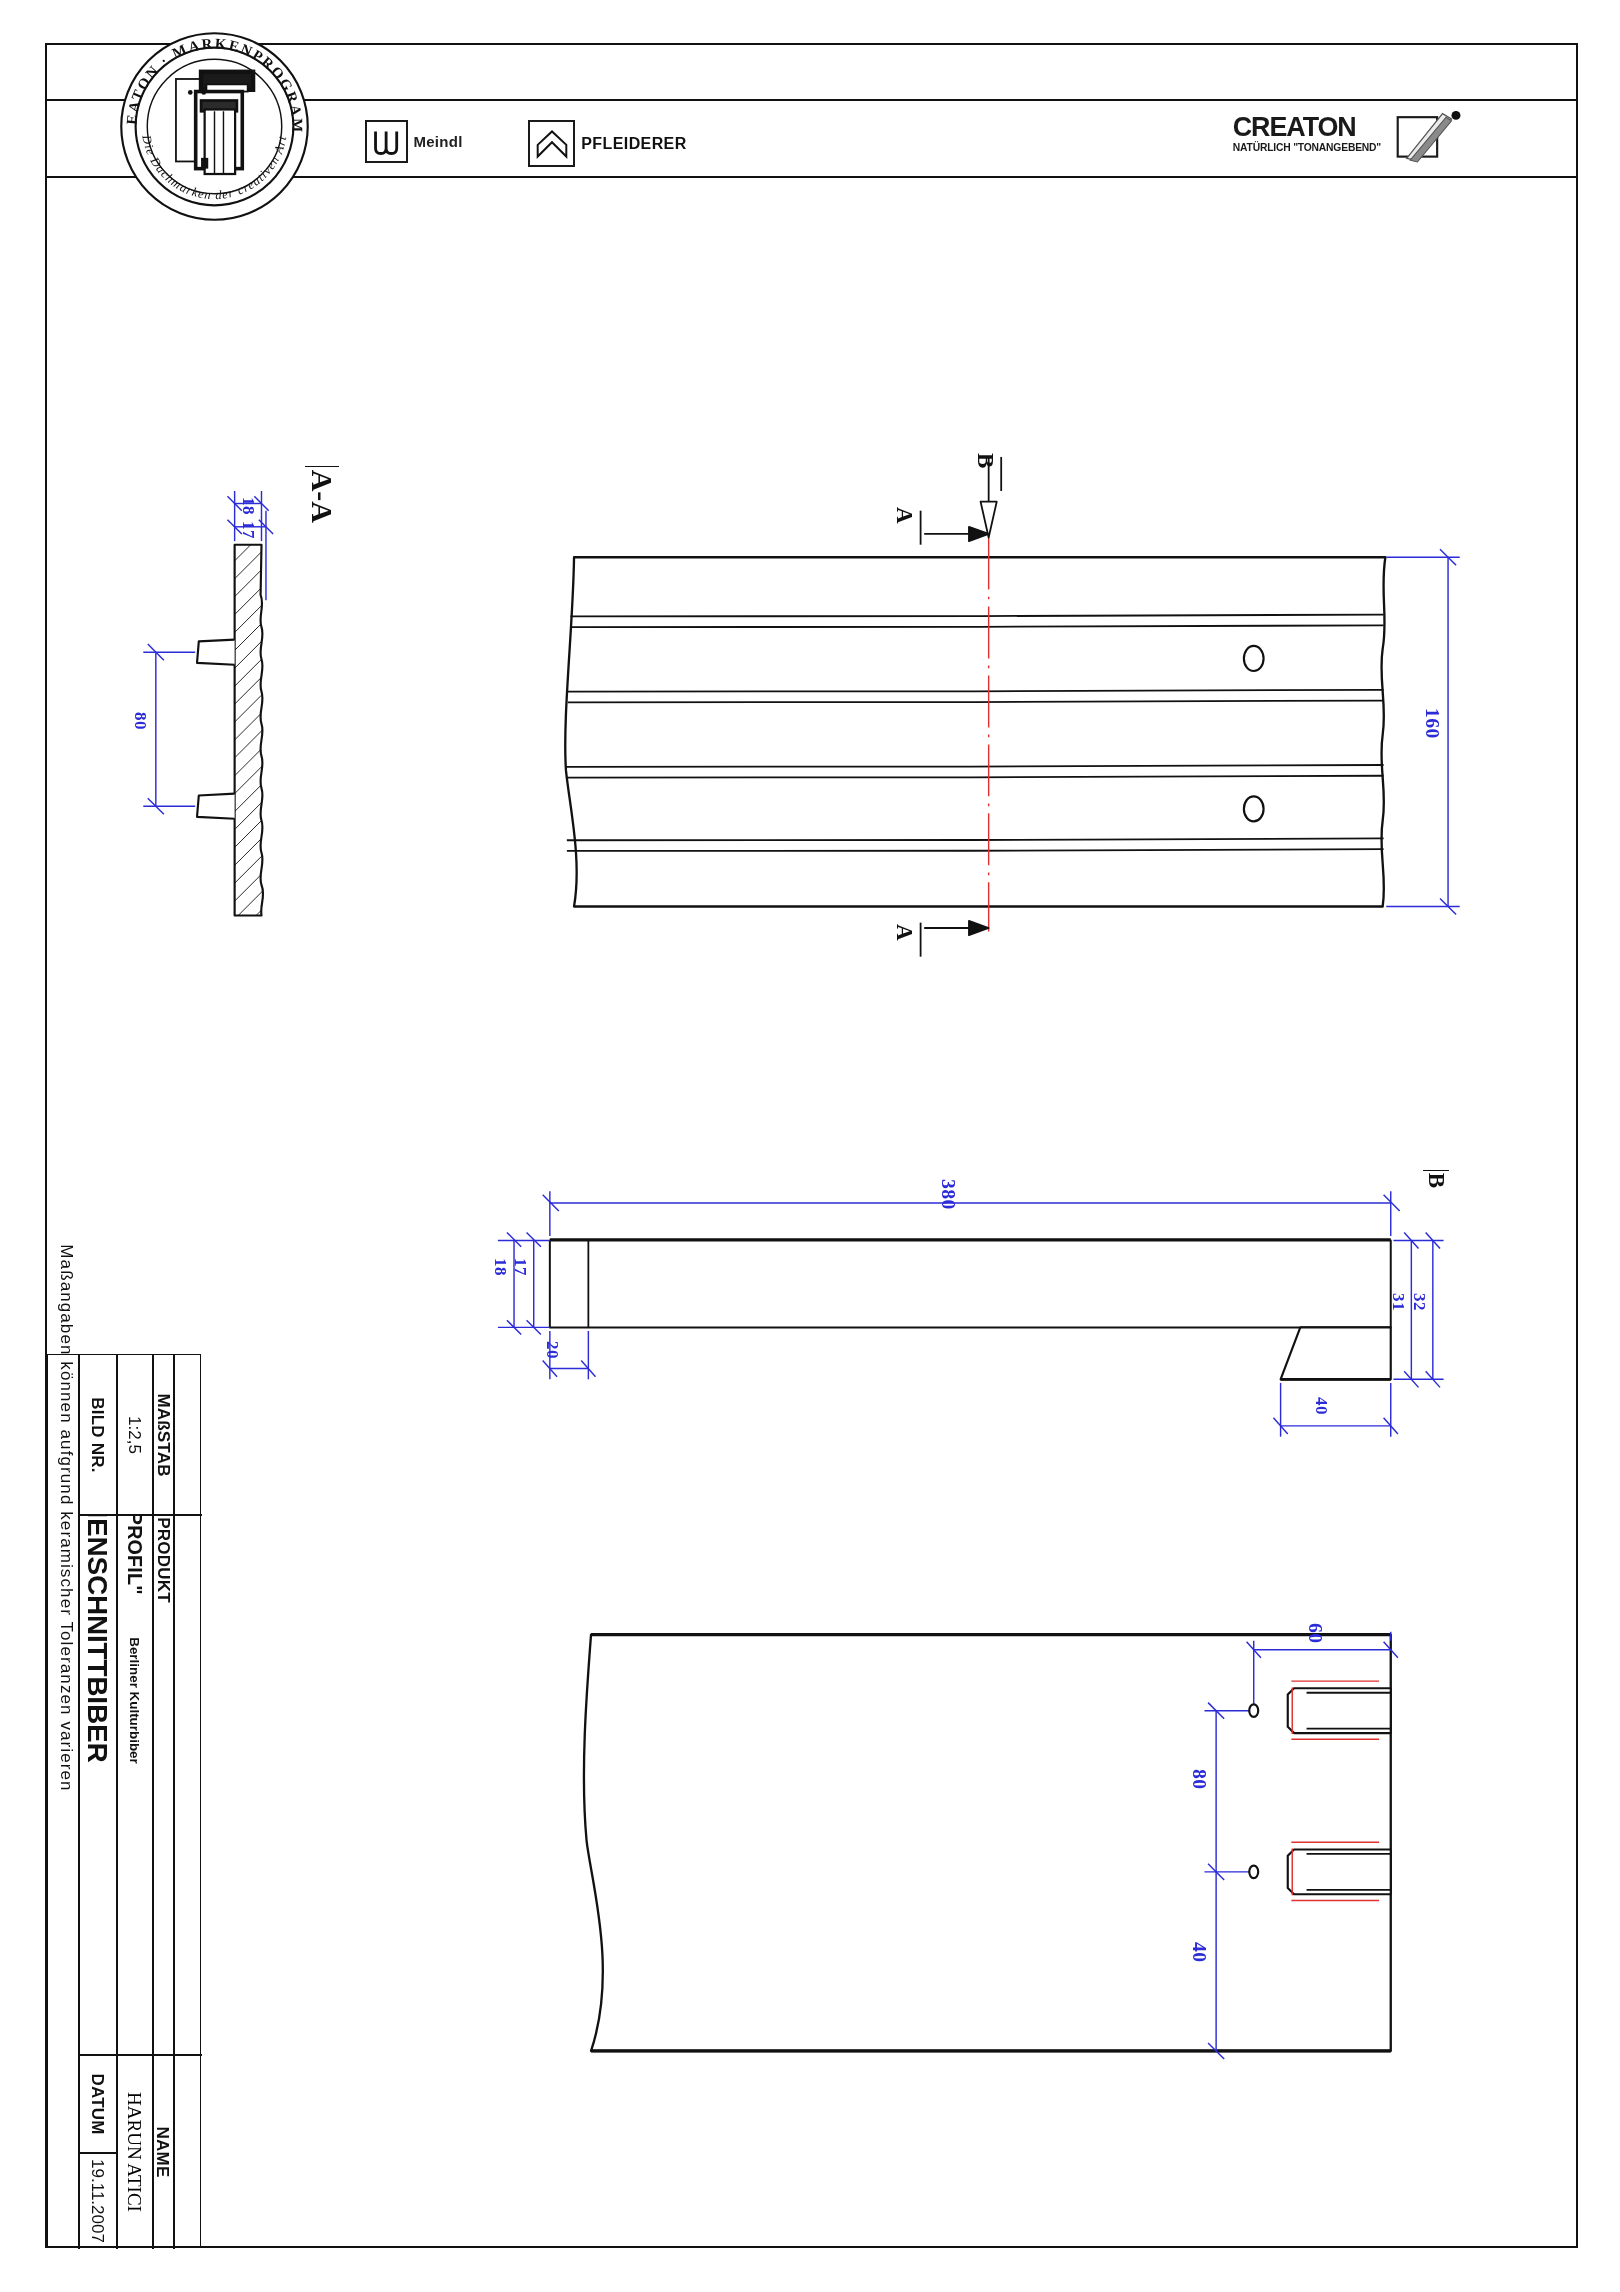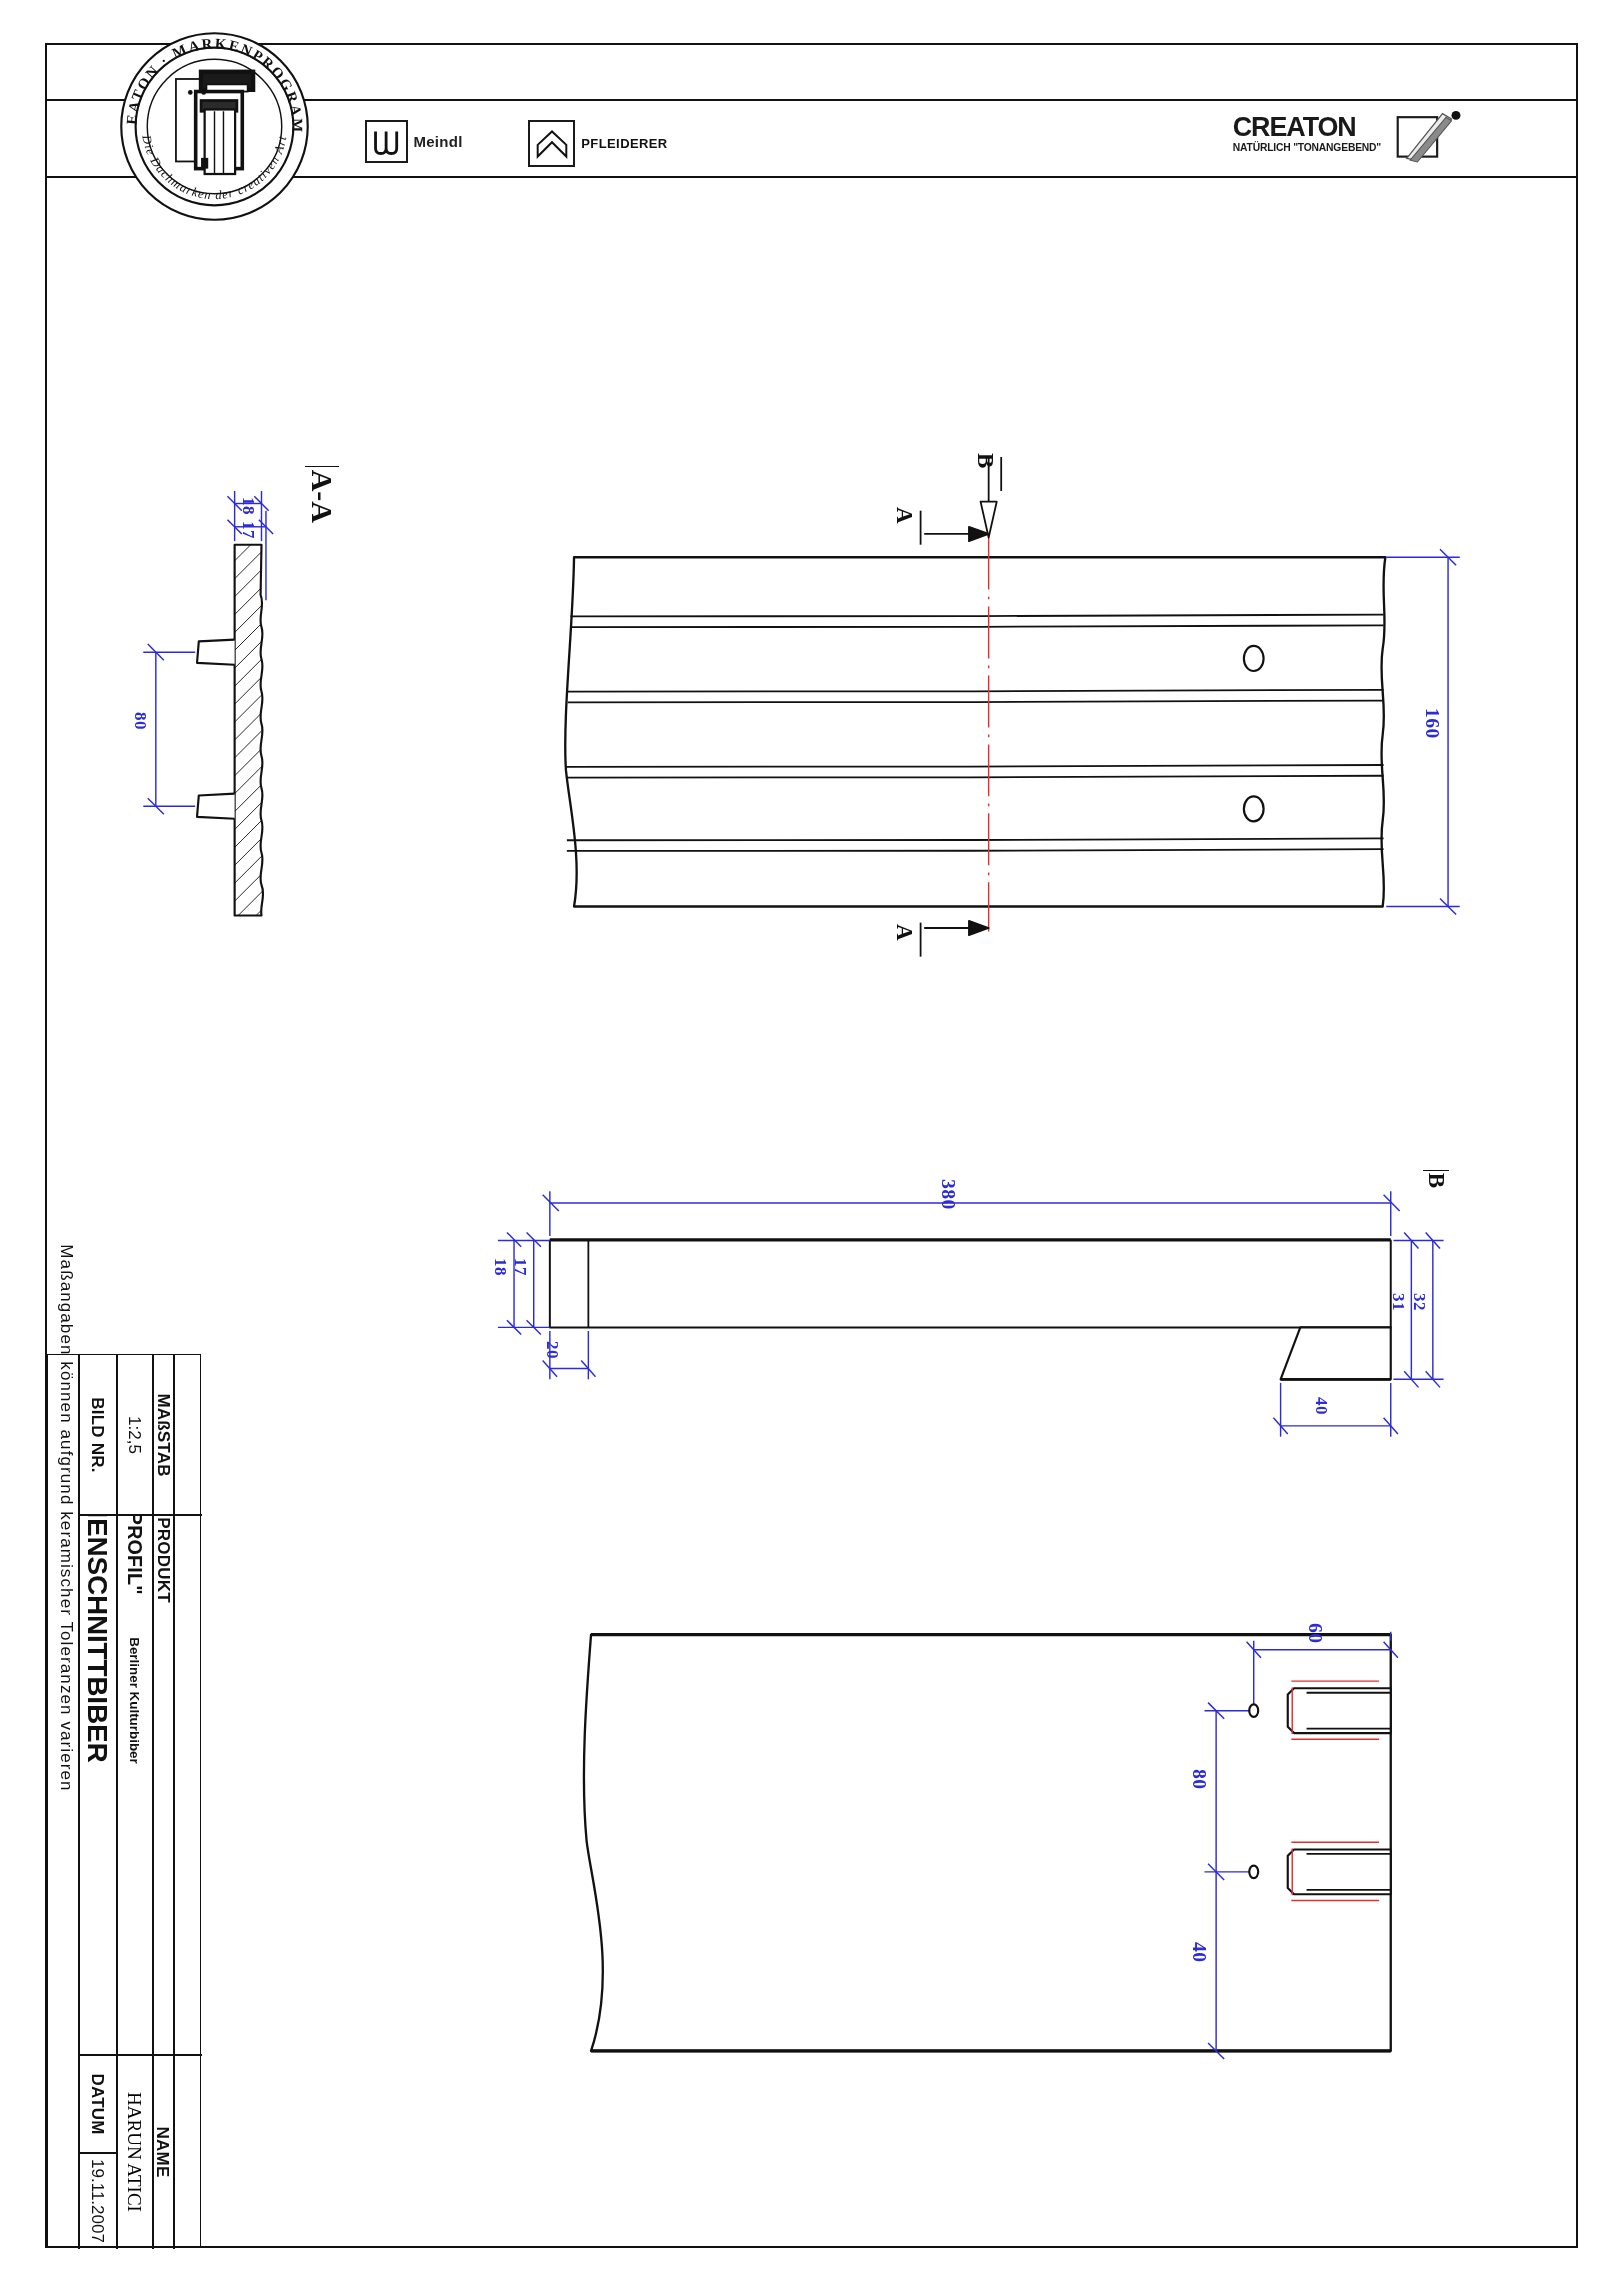--- a/index.html
+++ b/index.html
@@ -61,21 +61,21 @@
     display: flex; align-items: center;
     z-index: 30;
   }
   .logo-pfl .box {
     width: 47px; height: 47px;
     border: 2.7px solid #1a1a1a;
     display: flex; align-items: center; justify-content: center;
   }
   .logo-pfl .lbl {
     margin-left: 6.3px;
-    font-size: 13px; font-weight: bold;
+    font-size: 16px; font-weight: bold;
     color: #111; letter-spacing: 0.4px;
   }
   .logo-creaton {
     position: absolute;
     left: 1231px; top: 108px;
     width: 242px; height: 56px;
     z-index: 30;
   }
   
   .rot90 {

